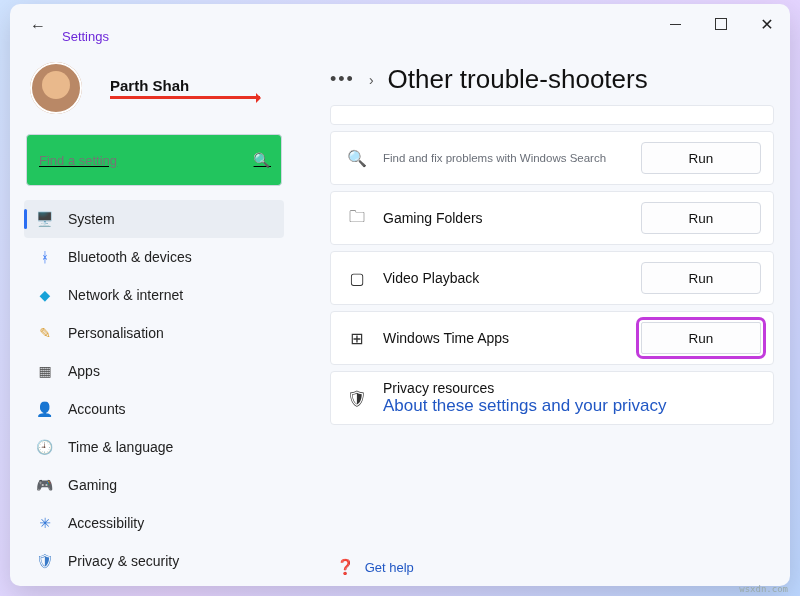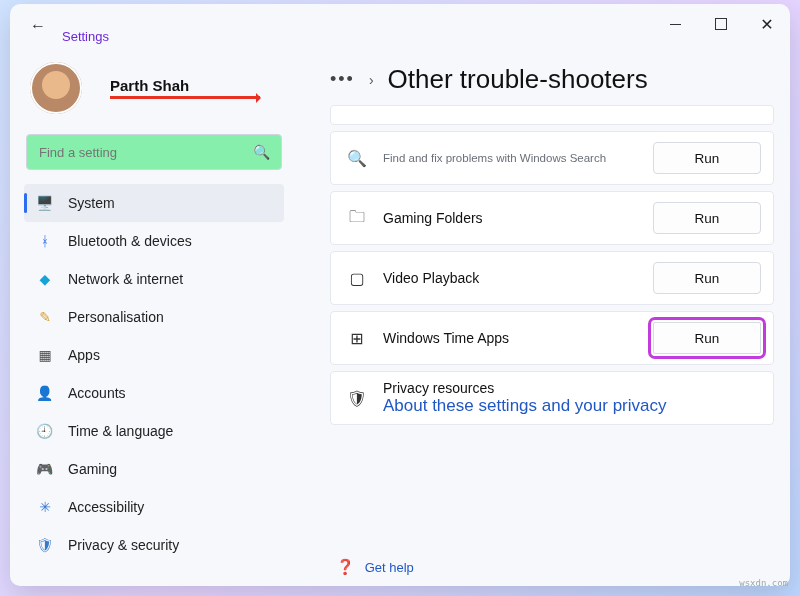--- a/index.html
+++ b/index.html
@@ -37,22 +37,22 @@
   .body { flex:1; display:flex; overflow:hidden;}
   .sidebar { width:288px; padding:8px 14px 0 14px; display:flex; flex-direction:column; }
   .profile { display:flex; align-items:center; gap:28px; padding:10px 6px 16px 6px; }
   .avatar { width:52px; height:52px; border-radius:50%; background:radial-gradient(circle at 35% 30%, #f0c49a 0 30%, #b77 60%, #7a5 100%); background:#caa; background:radial-gradient(circle at 50% 35%, #e7b48a 0 32%, #8a5a3a 33% 100%); box-shadow:inset 0 0 0 2px #fff;}
   .avatar { background:#b98866; position:relative; overflow:hidden;}
   .avatar::after{content:"";position:absolute;left:12px;top:9px;width:28px;height:28px;border-radius:50%;background:#e9b98c;}
   .profile .name { font-weight:600; font-size:15px; color:#111;}
   .redact { position:relative; width:150px; height:3px; background:#e83123; margin-top:2px; }
   .redact::after{ content:""; position:absolute; right:-6px; top:-3px; border:5px solid transparent; border-left-color:#e83123;}
   .search {
-    display:flex; align-items:center; height:36px; border:1px solid #cfd6e0; border-radius:4px;
-    background:#86efac; padding:0 10px; margin:4px 2px 14px 2px;
+    display:flex; align-items:center; height:52px; border:1px solid #cfd6e0; border-radius:4px;
+    background:#22c55e; padding:0 10px; margin:4px 2px 14px 2px;text-decoration:underline;
   }
   .search input { flex:1; border:none; outline:none; font-size:13px; color:#555; background:transparent;}
   .search .mag { color:#555; font-size:14px; }
   .nav { position:relative; flex:1; overflow:hidden;}
   .nav ul { list-style:none; margin:0; padding:0;}
   .nav li {
     display:flex; align-items:center; gap:14px; height:38px; padding:0 12px;
     border-radius:4px; font-size:14px; color:#222; cursor:pointer; position:relative;
   }
   .nav li.active { background:#e9edf3; }
@@ -72,27 +72,27 @@
     background:#fff; border:1px solid #e5e8ee; border-radius:4px; min-height:54px;
     display:flex; align-items:center; padding:8px 12px 8px 14px; gap:14px;
   }
   .card.partial { min-height:20px; height:20px; padding:0 12px; justify-content:flex-end;}
   .card .cic { width:24px; display:flex; justify-content:center; color:#333; font-size:16px;}
   .card .ctext { flex:1; }
   .card .ctitle { font-size:14px; color:#111;}
   .card .cdesc { font-size:11.5px; color:#6a6f78; line-height:1.25;}
   .card .clink { font-size:17px; color:#2157c4; cursor:pointer;}
   .runbtn {
-    width:108px; height:32px; border:1px solid #d7dbe3; border-radius:4px; background:#fdfdfe;
+    width:120px; height:32px; border:1px solid #d7dbe3; border-radius:4px; background:#fdfdfe;
     display:flex; align-items:center; justify-content:center; font-size:13.5px; color:#111; cursor:pointer;
   }
   .highlight { outline:3px solid #c23bdc; outline-offset:2px; border-radius:2px;}
   .help { display:flex; align-items:center; gap:10px; padding:14px 0 0 6px; font-size:13px; color:#2157c4; cursor:pointer;}
   .help .hic { color:#333; font-size:15px;}
-  .watermark { position:absolute; right:12px; bottom:8px; font-size:9px; color:#9aa; font-family:monospace;text-align:right;}
+  .watermark { position:absolute; right:12px; bottom:2px; font-size:9px; color:#9aa; font-family:monospace;text-align:right;}
 </style>
 </head>
 <body>
 
 <div class="window">
 
   <div class="titlebar">
     <div class="back">←</div>
     <div class="title">Settings</div>
     <div class="winbtn min"></div>

